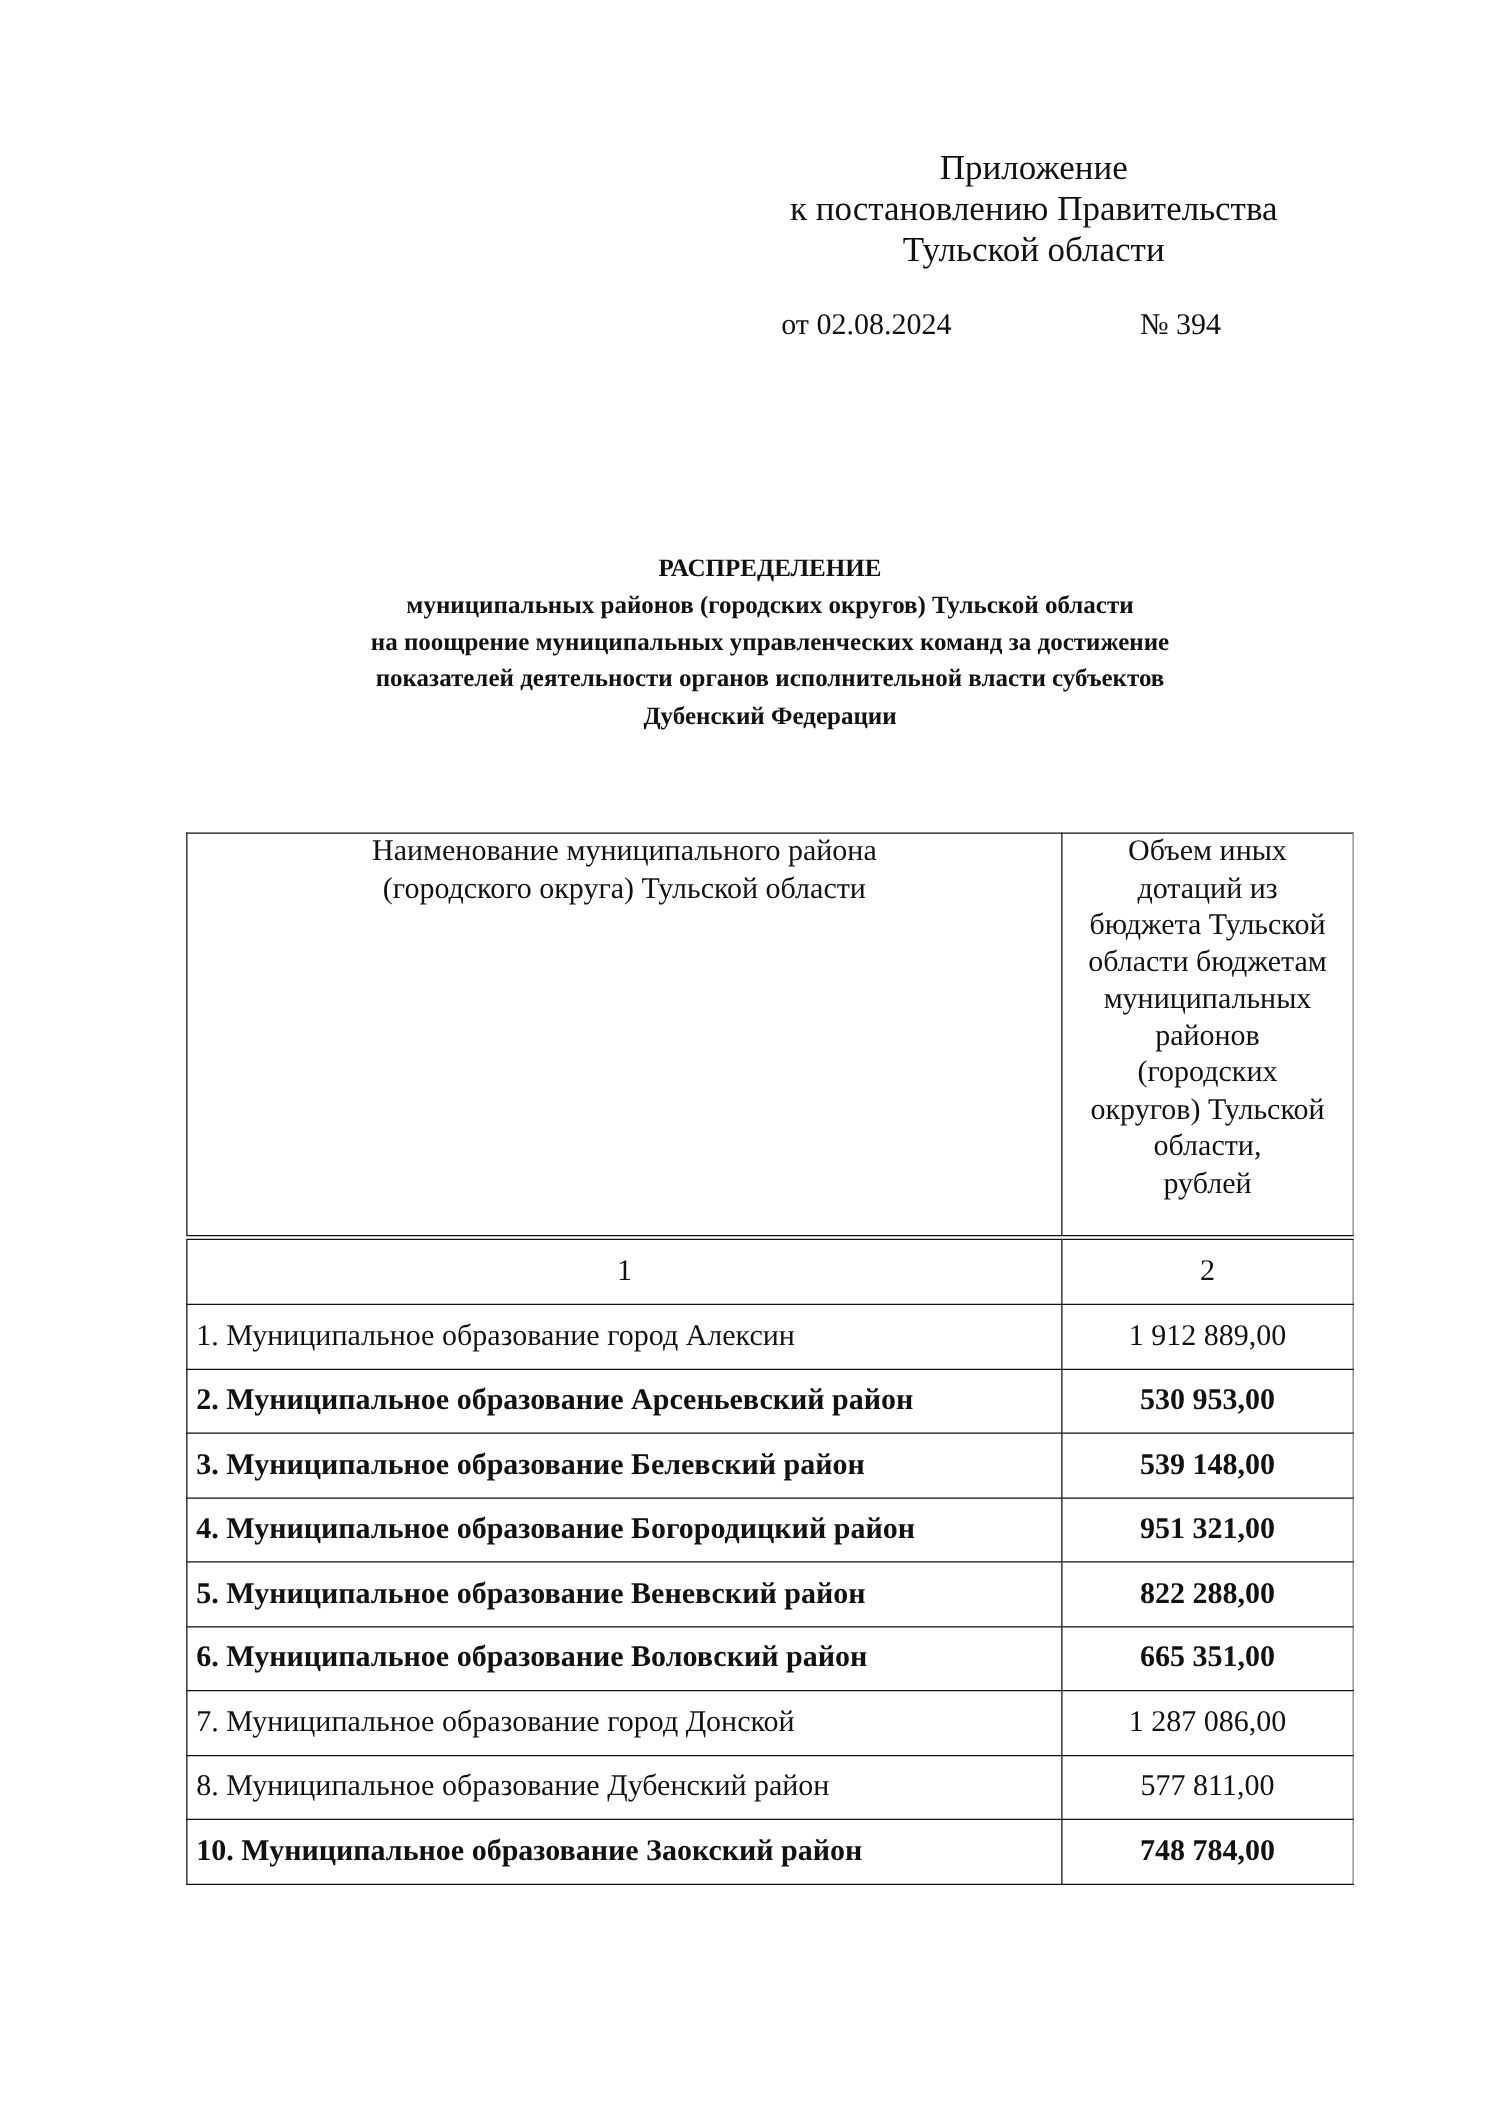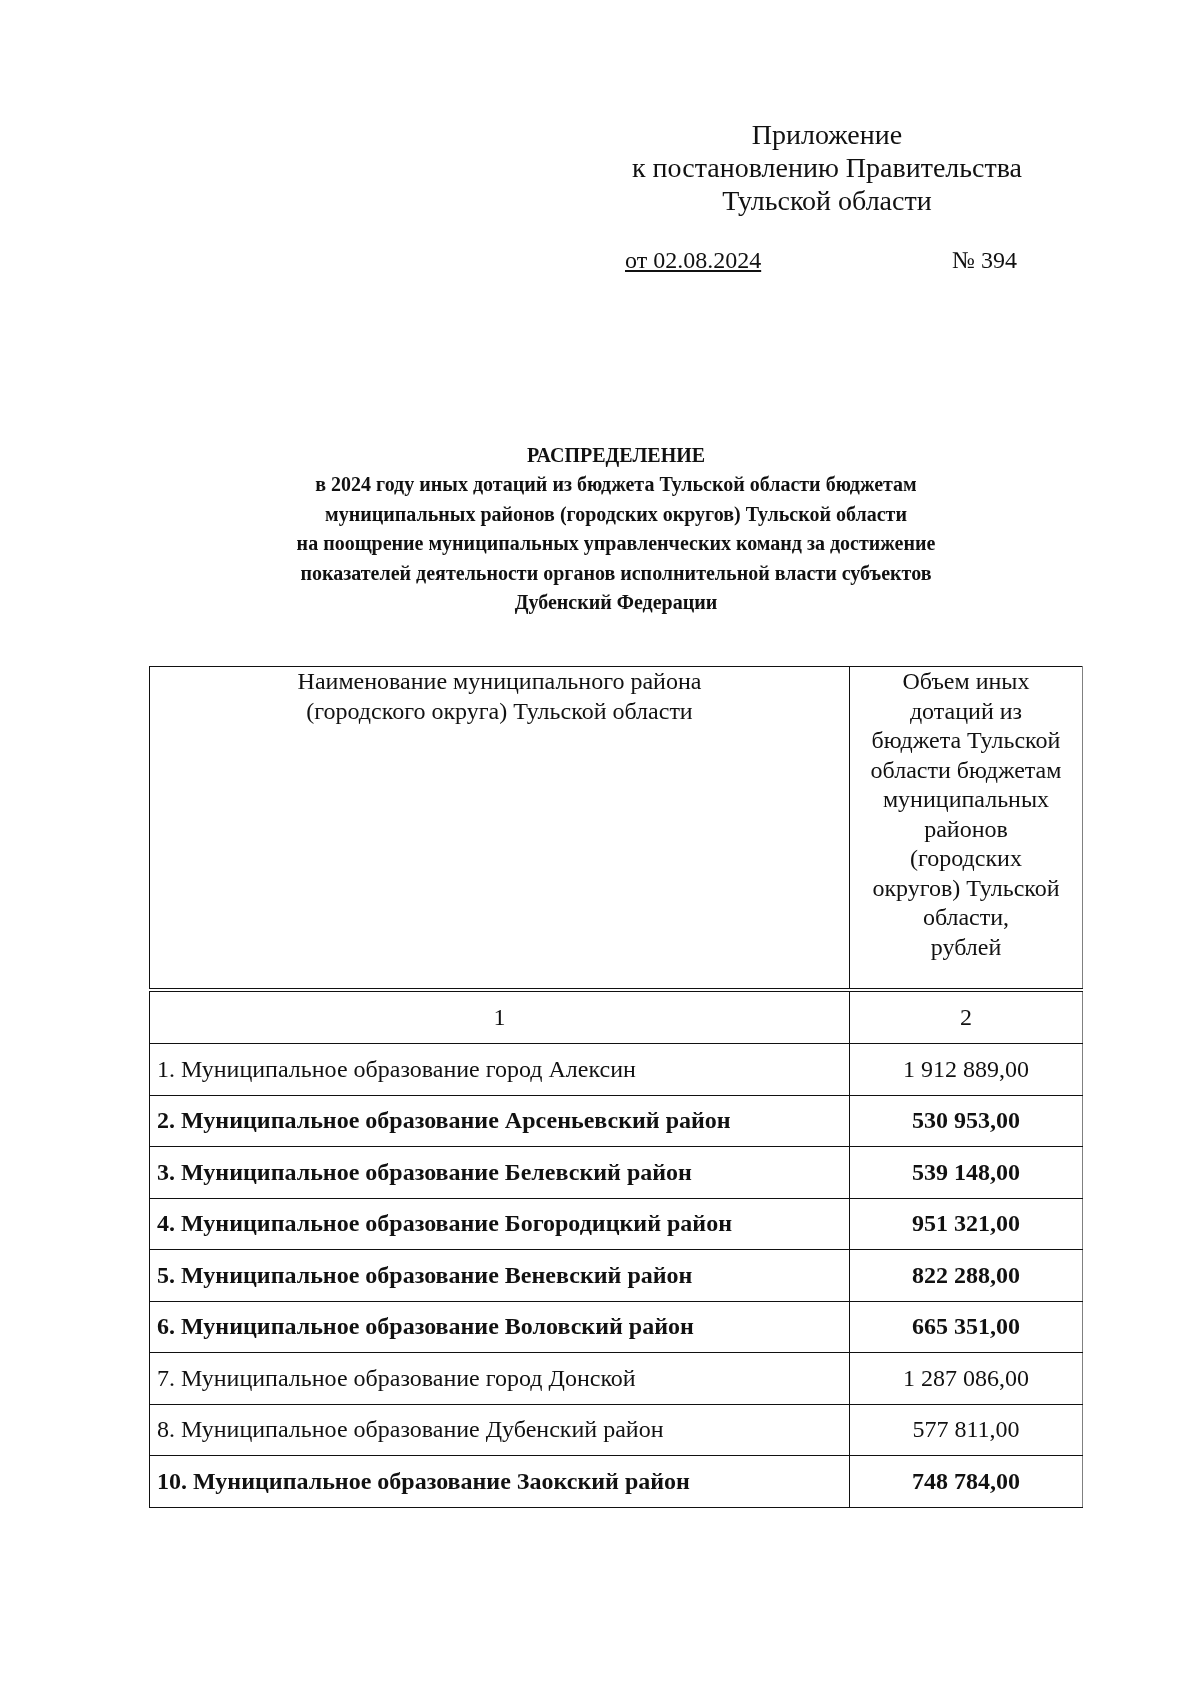--- a/index.html
+++ b/index.html
@@ -10,22 +10,22 @@
     }
     .abs { position: absolute; }
     .appendix {
       left: 620px; width: 414px; top: 118px;
       text-align: center; font-size: 28px; line-height: 33px;
     }
     .decree-line {
       left: 625px; top: 244px; width: 420px; height: 33px;
       font-size: 24px; line-height: 33px;
     }
-    .decree-date { position: absolute; left: 0; top: 0; white-space: nowrap; text-decoration: underline; }
-    .decree-num { position: absolute; left: 287px; top: 0; white-space: nowrap; margin-left: 40px; }
+    .decree-date { position: absolute; left: 0; top: 0; white-space: nowrap; }
+    .decree-num { position: absolute; left: 287px; top: 0; white-space: nowrap; }
     .title-block {
       left: 150px; width: 932px; top: 441px;
       text-align: center; font-weight: bold; font-size: 20px; line-height: 29.4px;
     }
     .title-block div { white-space: nowrap; }
     table.dist {
       position: absolute; left: 149px; top: 666px;
       width: 933px; border-collapse: collapse; table-layout: fixed;
       font-size: 24px;
     }
@@ -57,21 +57,20 @@
   <div>Тульской области</div>
 </div>
 
 <div class="abs decree-line">
   <span class="decree-date">от 02.08.2024</span>
   <span class="decree-num">№ 394</span>
 </div>
 
 <div class="abs title-block">
   <div>РАСПРЕДЕЛЕНИЕ</div>
-  <div>в 2024 году иных дотаций из бюджета Тульской области бюджетам</div>
   <div>муниципальных районов (городских округов) Тульской области</div>
   <div>на поощрение муниципальных управленческих команд за достижение</div>
   <div>показателей деятельности органов исполнительной власти субъектов</div>
   <div>Дубенский Федерации</div>
 </div>
 
 <table class="dist">
   <colgroup>
     <col class="col-name">
     <col class="col-amt">

